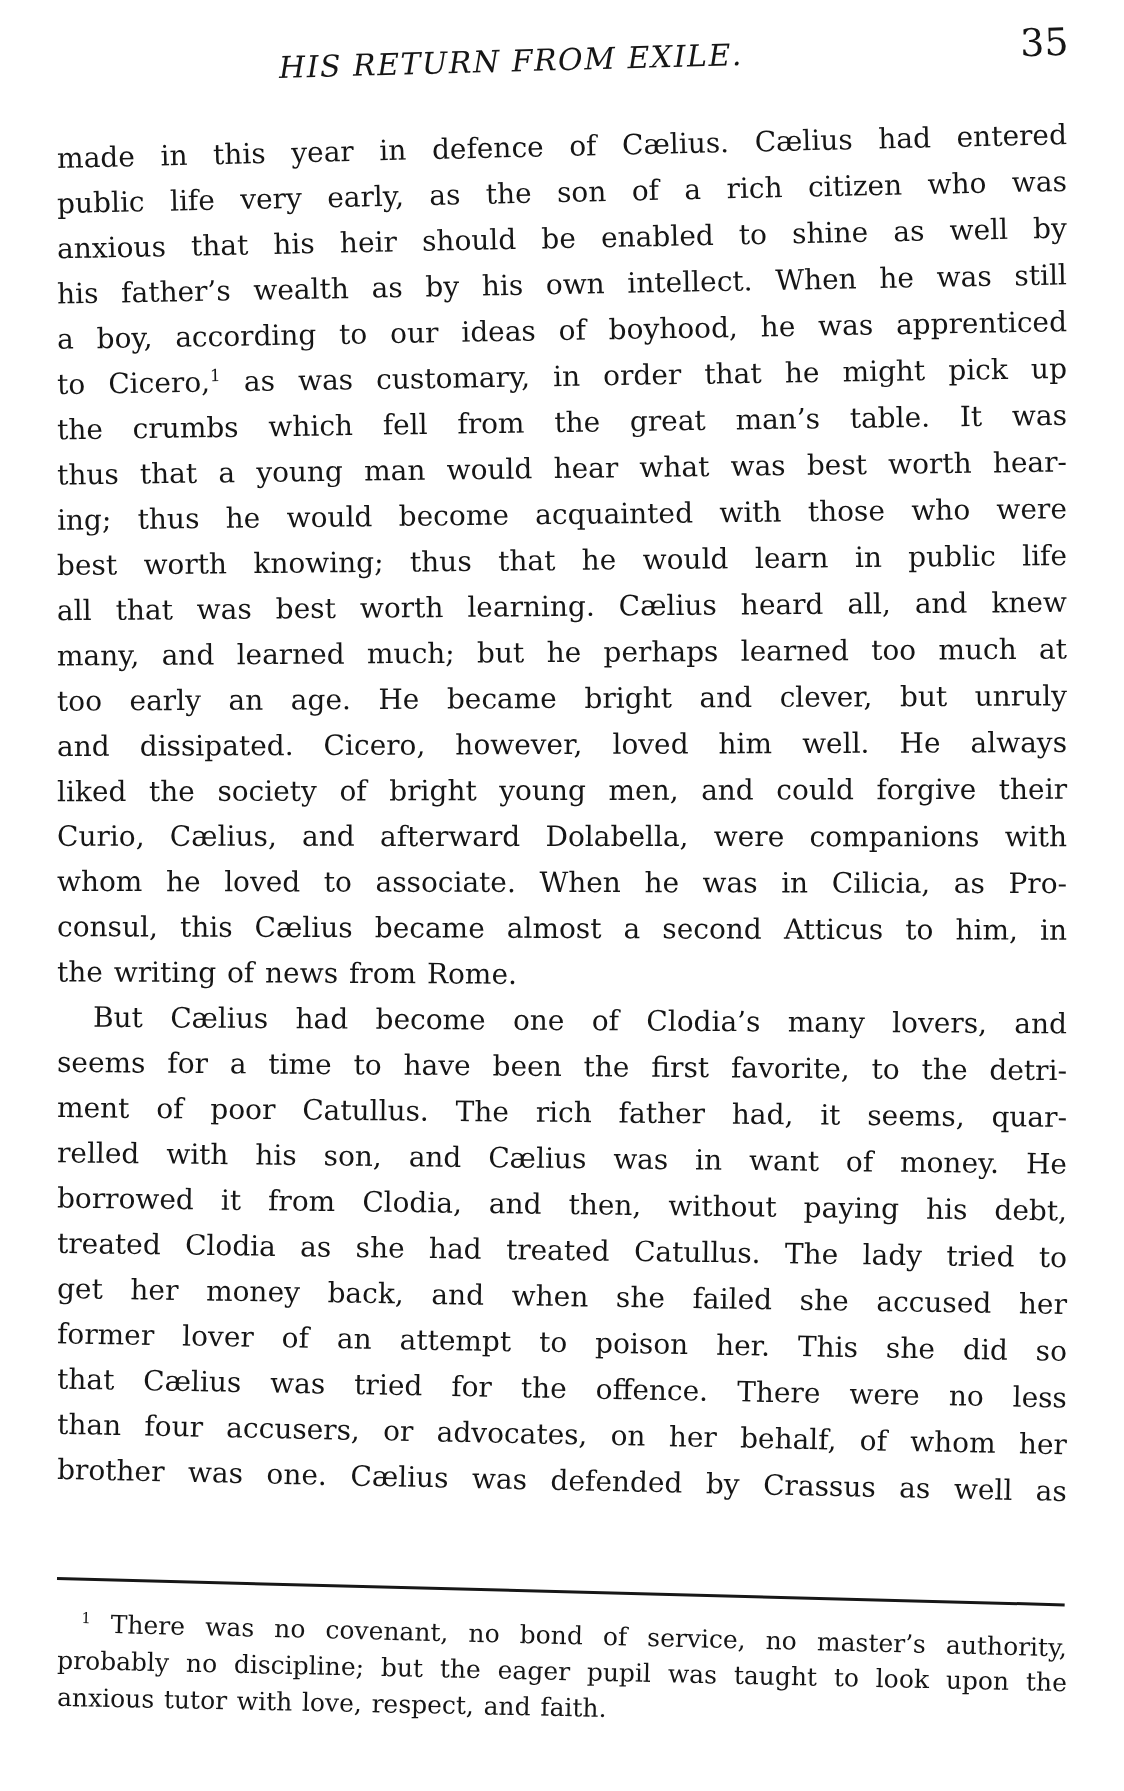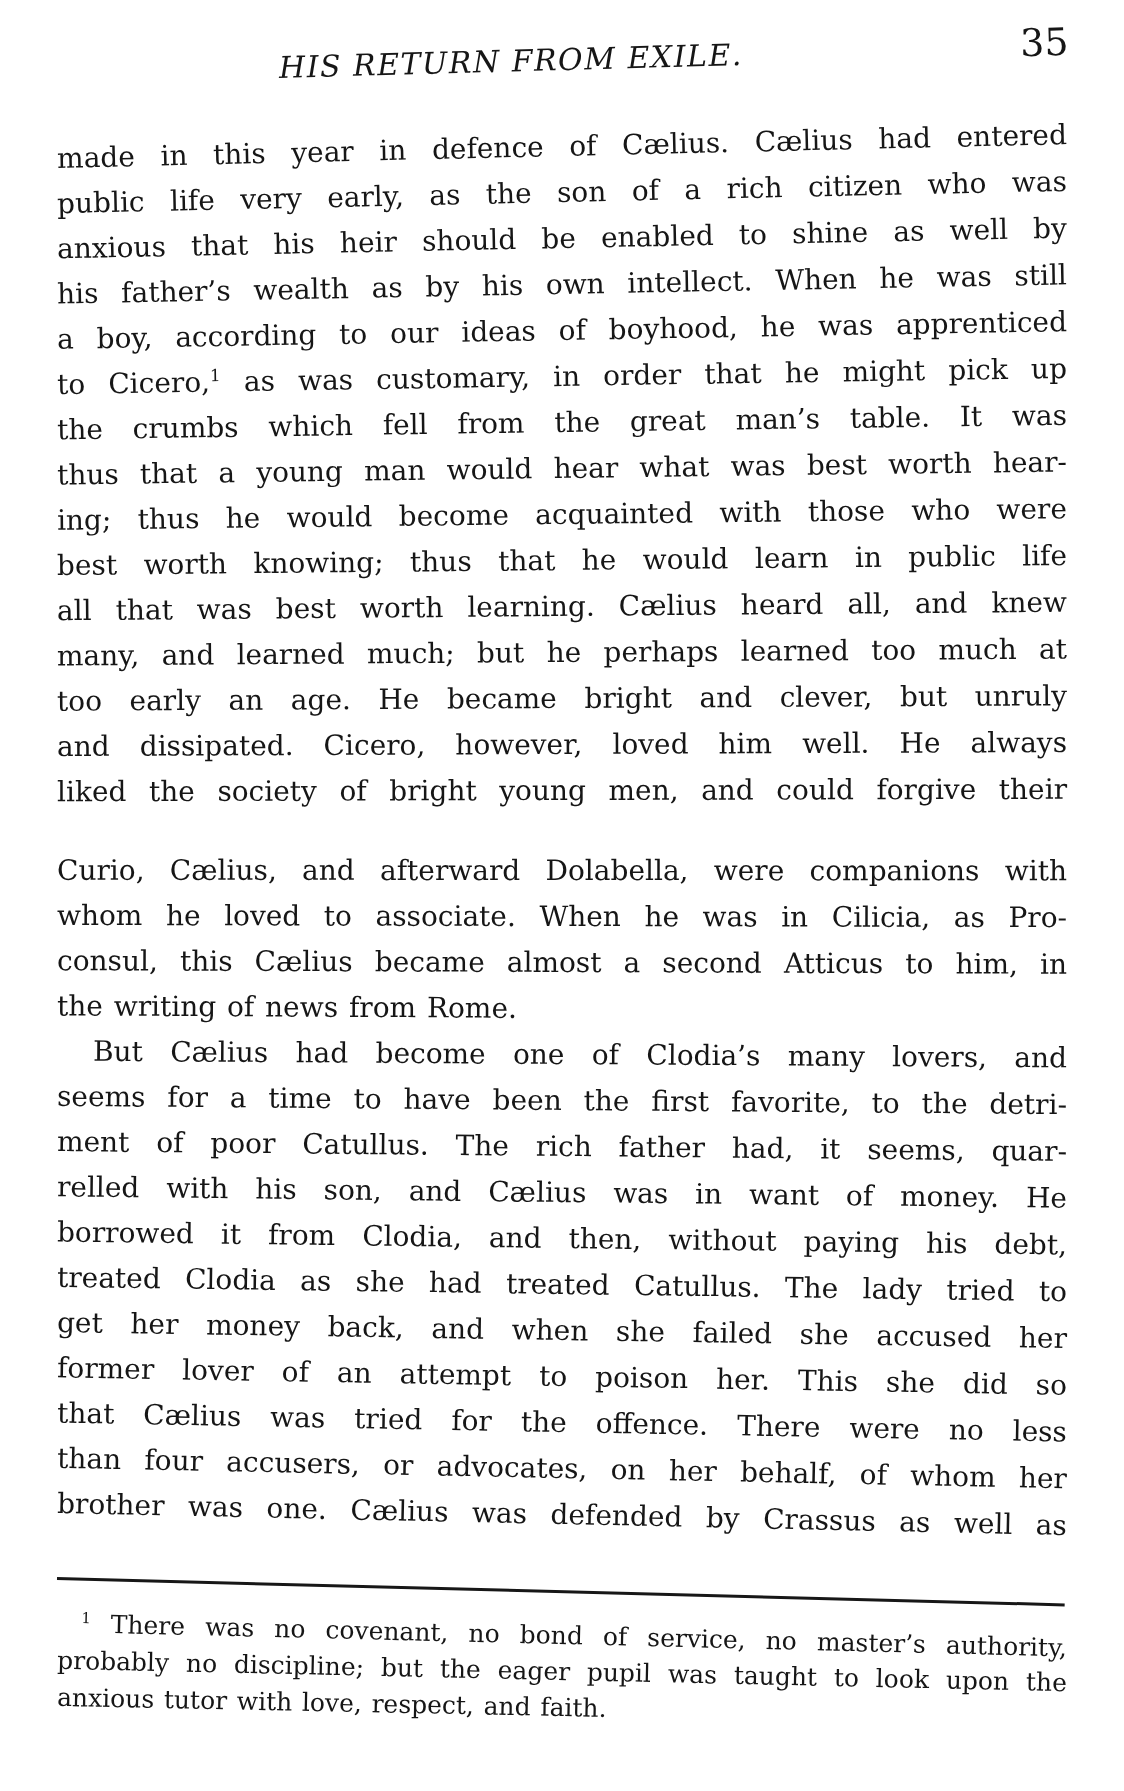--- a/index.html
+++ b/index.html
@@ -107,21 +107,21 @@
     <div class="tline" style="transform: rotate(-0.917deg);"><span>to Cicero,</span><sup>1</sup><span> as was customary, in order that he might pick up</span></div>
     <div class="tline" style="transform: rotate(-0.83deg);">the crumbs which fell from the great man’s table. It was</div>
     <div class="tline" style="transform: rotate(-0.743deg);">thus that a young man would hear what was best worth hear-</div>
     <div class="tline" style="transform: rotate(-0.657deg);">ing; thus he would become acquainted with those who were</div>
     <div class="tline" style="transform: rotate(-0.57deg);">best worth knowing; thus that he would learn in public life</div>
     <div class="tline" style="transform: rotate(-0.483deg);">all that was best worth learning. Cælius heard all, and knew</div>
     <div class="tline" style="transform: rotate(-0.397deg);">many, and learned much; but he perhaps learned too much at</div>
     <div class="tline" style="transform: rotate(-0.31deg);">too early an age. He became bright and clever, but unruly</div>
     <div class="tline" style="transform: rotate(-0.223deg);">and dissipated. Cicero, however, loved him well. He always</div>
     <div class="tline" style="transform: rotate(-0.137deg);">liked the society of bright young men, and could forgive their</div>
-    <div class="tline" style="transform: rotate(0.037deg); margin-top: 34px;">Curio, Cælius, and afterward Dolabella, were companions with</div>
+    <div class="tline" style="transform: rotate(0.037deg);">Curio, Cælius, and afterward Dolabella, were companions with</div>
     <div class="tline" style="transform: rotate(0.123deg);">whom he loved to associate. When he was in Cilicia, as Pro-</div>
     <div class="tline" style="transform: rotate(0.21deg);">consul, this Cælius became almost a second Atticus to him, in</div>
     <div class="tline noj" style="transform: rotate(0.297deg);">the writing of news from Rome.</div>
     <div class="tline indent" style="transform: rotate(0.383deg);">But Cælius had become one of Clodia’s many lovers, and</div>
     <div class="tline" style="transform: rotate(0.47deg);">seems for a time to have been the first favorite, to the detri-</div>
     <div class="tline" style="transform: rotate(0.557deg);">ment of poor Catullus. The rich father had, it seems, quar-</div>
     <div class="tline" style="transform: rotate(0.643deg);">relled with his son, and Cælius was in want of money. He</div>
     <div class="tline" style="transform: rotate(0.73deg);">borrowed it from Clodia, and then, without paying his debt,</div>
     <div class="tline" style="transform: rotate(0.817deg);">treated Clodia as she had treated Catullus. The lady tried to</div>
     <div class="tline" style="transform: rotate(0.903deg);">get her money back, and when she failed she accused her</div>

